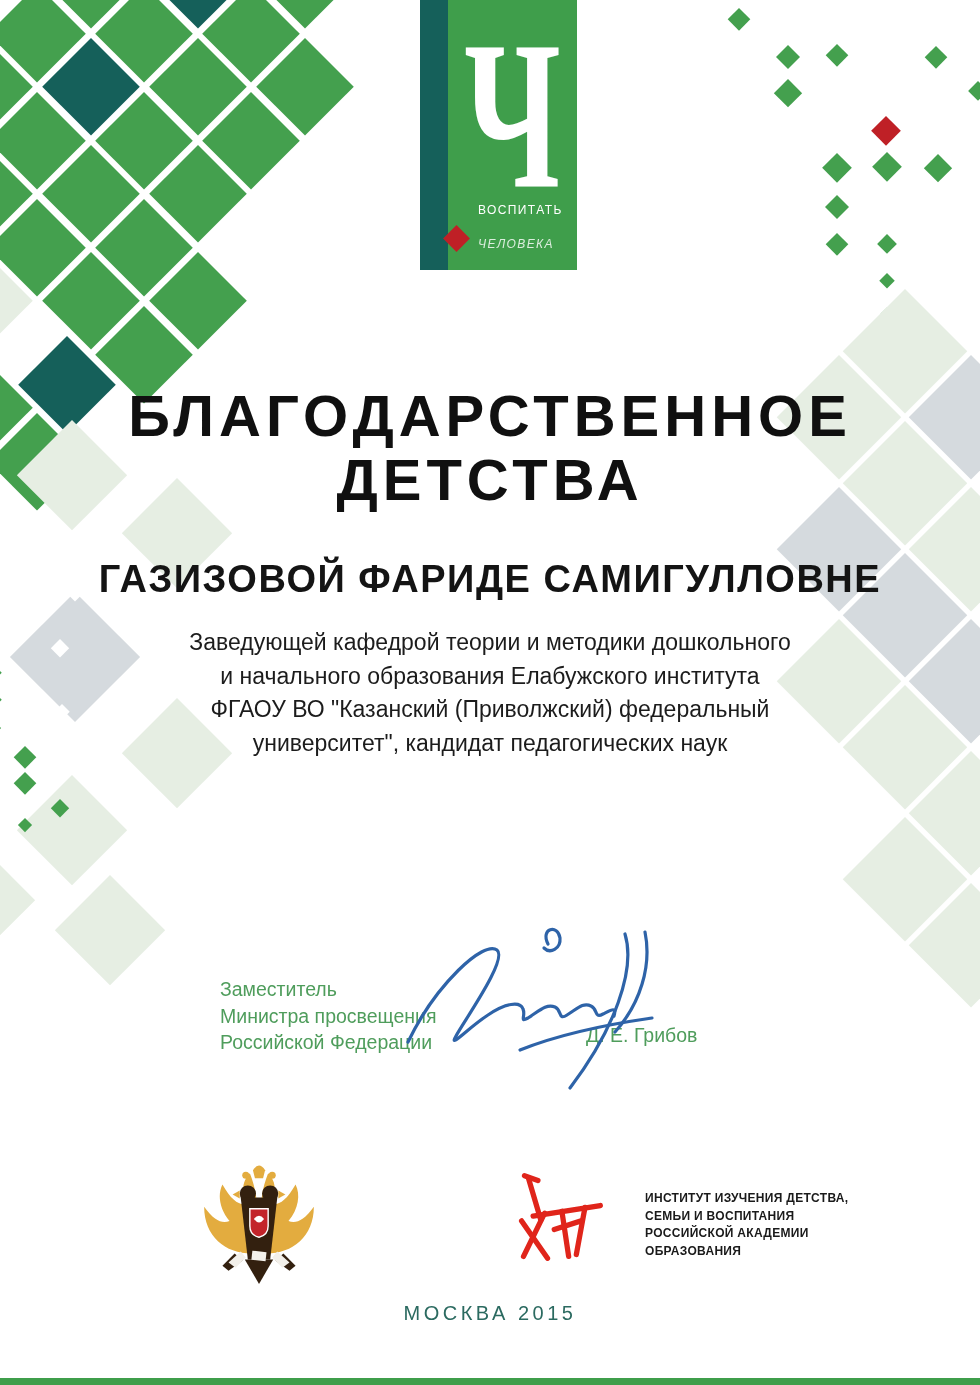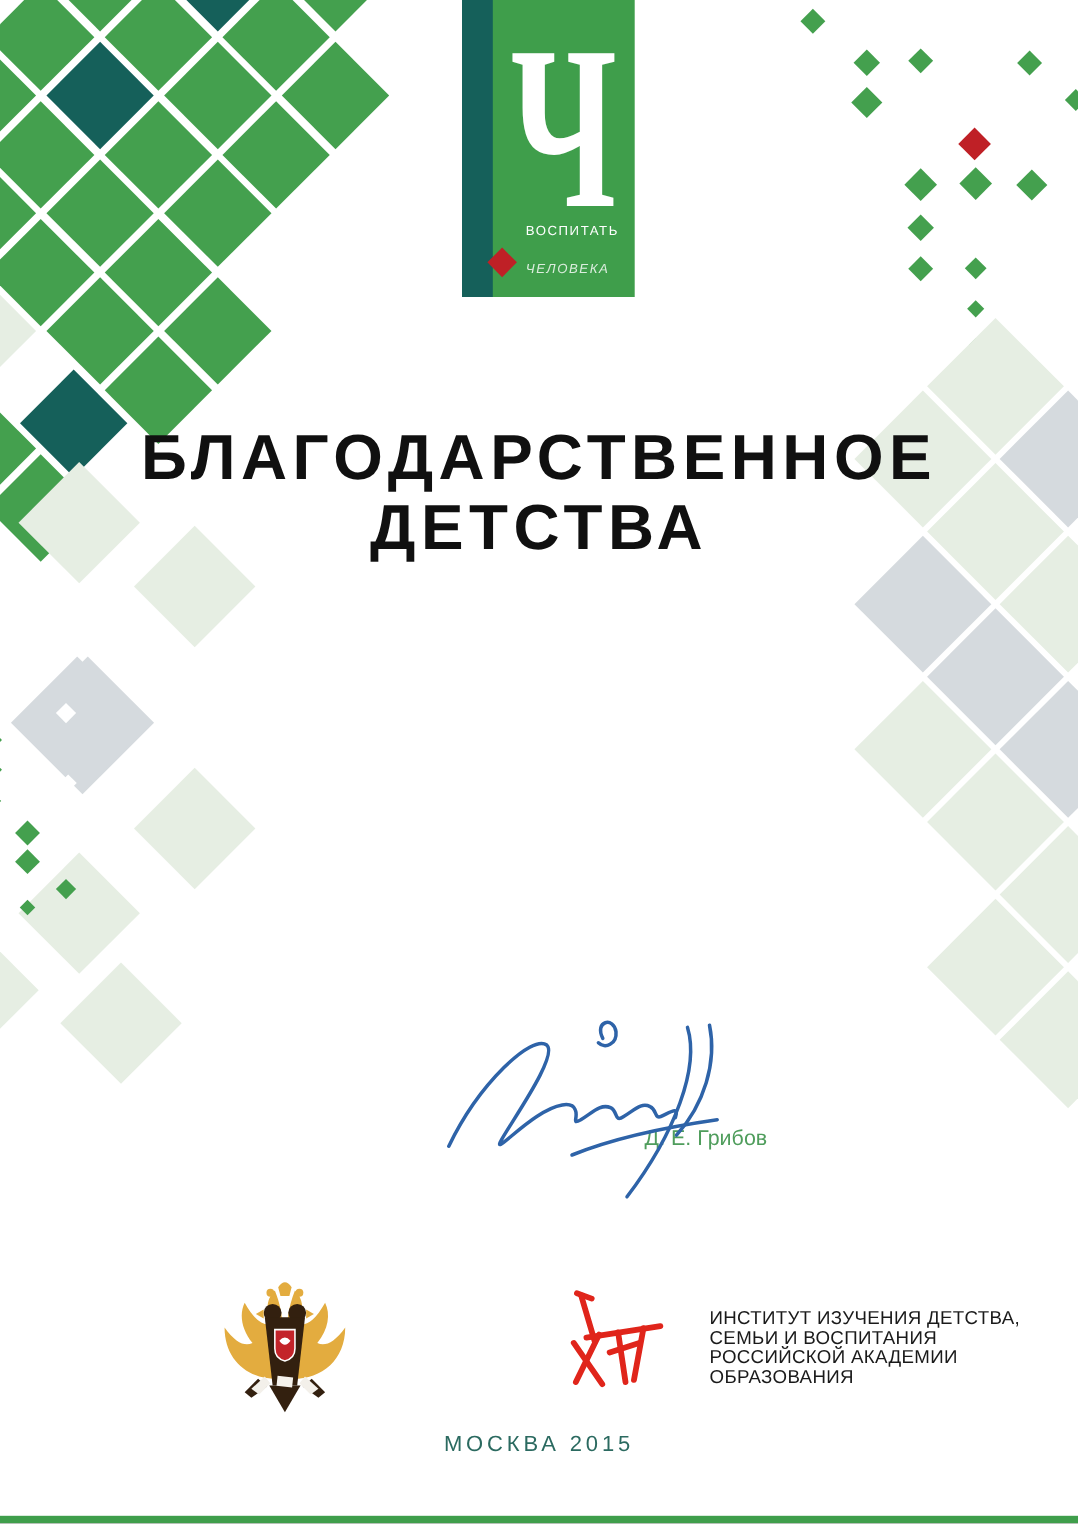--- a/index.html
+++ b/index.html
@@ -38,21 +38,21 @@
     font-size:19.5px;line-height:26.5px;color:#4f9d5c;}
   .sig-svg{position:absolute;left:400px;top:922px;z-index:3;}
   .sig-name{position:absolute;left:586px;top:1024px;z-index:2;font-size:19.5px;color:#4f9d5c;}
   
   .eagle-svg{position:absolute;left:198px;top:1160px;z-index:2;}
   .ministry{position:absolute;left:349px;top:1186px;z-index:2;
     font-family:"Liberation Serif","DejaVu Serif",serif;font-weight:700;
     font-size:14px;line-height:18.5px;letter-spacing:.5px;color:#2a1c12;}
   .chair-svg{position:absolute;left:512px;top:1170px;z-index:2;}
   .institute{position:absolute;left:645px;top:1190px;z-index:2;
-    font-weight:400;font-size:17px;line-height:17.5px;letter-spacing:.3px;color:#1a1a1a;}
+    font-weight:700;font-size:12px;line-height:17.5px;letter-spacing:.3px;color:#1a1a1a;}
   .moscow{position:absolute;left:0;right:0;top:1302px;z-index:2;text-align:center;
     font-size:20px;letter-spacing:3.5px;color:#2b6a60;}
   .bottom-bar{position:absolute;left:0;right:0;bottom:0;height:7px;background:#3f9e4b;z-index:2;}
 </style>
 </head>
 <body>
 
 <div class="page">
 
   <div id="decor">
@@ -134,21 +134,29 @@
   <div class="logo">
     <div class="logo-stripe"></div>
     <div class="logo-letter">Ч</div>
     <div class="logo-diamond"></div>
     <div class="logo-tag1">ВОСПИТАТЬ</div>
     <div class="logo-tag2">ЧЕЛОВЕКА</div>
   </div>
 
   <div class="title pre">БЛАГОДАРСТВЕННОЕ
 ДЕТСТВА</div>
-
+  <div class="recipient">ГАЗИЗОВОЙ ФАРИДЕ САМИГУЛЛОВНЕ</div>
+  <div class="desc pre">Заведующей кафедрой теории и методики дошкольного
+и начального образования Елабужского института
+ФГАОУ ВО "Казанский (Приволжский) федеральный
+университет", кандидат педагогических наук</div>
+
+  <div class="sig-pos pre">Заместитель
+Министра просвещения
+Российской Федерации</div>
   <svg class="sig-svg" width="260" height="190" viewBox="0 0 260 190" fill="none">
     <g stroke="#2e63a8" stroke-width="3.2" stroke-linecap="round" fill="none">
       <path d="M8,120 C36,62 84,18 97,28 C108,37 66,96 56,114 C48,128 68,106 88,93 C106,81 120,79 123,87 C126,94 119,101 128,96 C138,90 146,81 155,85 C162,88 158,99 167,93 C177,87 183,80 191,84 C198,87 194,97 203,92 C211,88 217,84 214,94"></path>
       <path d="M225,12 C236,48 214,108 170,166"></path>
       <path d="M148,22 C140,6 158,2 160,16 C161,27 150,32 144,26"></path>
       <path d="M120,128 C160,112 210,102 252,96"></path>
       <path d="M245,10 C252,44 240,82 215,110"></path>
     </g>
   </svg>
   <div class="sig-name">Д. Е. Грибов</div>

